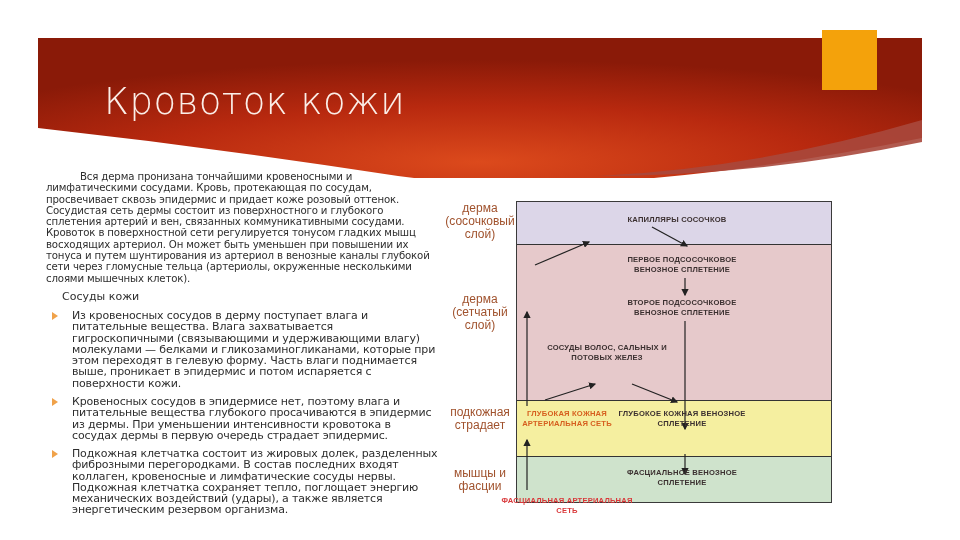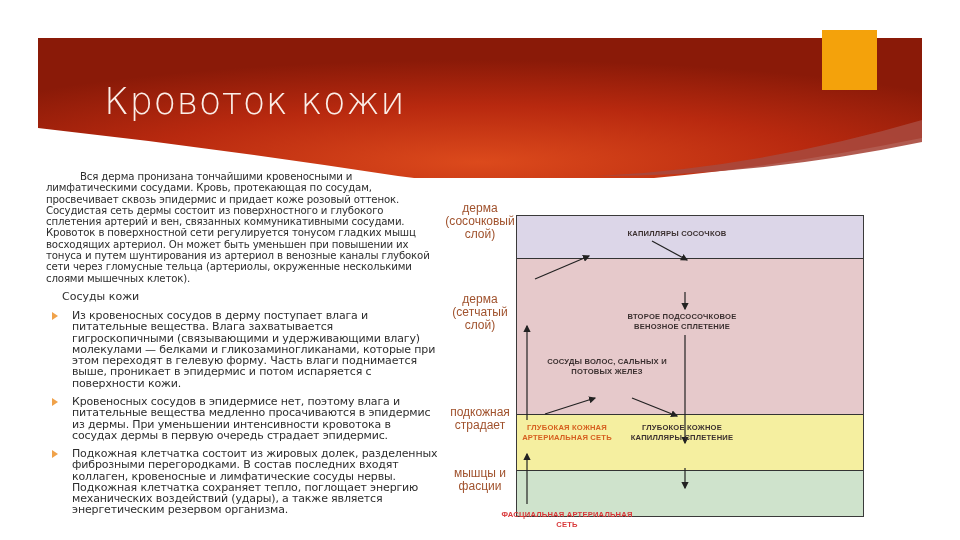--- a/index.html
+++ b/index.html
@@ -8,21 +8,21 @@
   .header svg{position:absolute;left:0;top:0;}
   .accent{position:absolute;left:822px;top:30px;width:55px;height:60px;background:#f4a20b;}
   .title{position:absolute;left:104px;top:80px;color:#fbeee8;font-size:37px;font-weight:normal;letter-spacing:0.5px;font-family:"DejaVu Sans",sans-serif;font-weight:200;}
   .intro{position:absolute;left:46px;top:171px;width:392px;font-size:10.2px;line-height:11.3px;color:#2e2e2e;font-family:"DejaVu Sans",sans-serif;letter-spacing:-0.15px;}
   .intro .ind{display:inline-block;width:34px;}
   .subhead{position:absolute;left:46px;top:290px;font-size:11px;color:#2e2e2e;font-family:"DejaVu Sans",sans-serif;margin-left:16px;}
   .bullet{position:absolute;left:46px;width:392px;font-size:11px;line-height:11.3px;color:#2e2e2e;font-family:"DejaVu Sans",sans-serif;letter-spacing:-0.15px;}
   .bullet .mark{position:absolute;left:6px;top:2px;width:0;height:0;border-top:4px solid transparent;border-bottom:4px solid transparent;border-left:6px solid #f0a24a;}
   .bullet .txt{margin-left:26px;display:block;}
   .side-label{position:absolute;width:80px;text-align:center;font-size:12px;line-height:13px;color:#a0522d;}
-  .diagram{position:absolute;left:516px;top:215px;width:348px;height:302px;border:1.5px solid #3a3a3a;box-sizing:border-box;}
+  .diagram{position:absolute;left:516px;top:201px;width:316px;height:302px;border:1.5px solid #3a3a3a;box-sizing:border-box;}
   .band{position:absolute;left:0;width:100%;box-sizing:border-box;}
   .band-1{top:0;height:43px;background:#dcd6e8;border-bottom:1.5px solid #333;}
   .band-2{top:43px;height:156px;background:#e6c9cb;border-bottom:1.5px solid #333;}
   .band-3{top:199px;height:56px;background:#f5efa0;border-bottom:1.5px solid #333;}
   .band-4{top:255px;height:45px;background:#cfe3cc;}
   .node{position:absolute;text-align:center;font-size:7.6px;font-weight:bold;line-height:10px;letter-spacing:0.2px;}
   .node.dark{color:#3b3030;}
   .node.red{color:#d9383a;}
   .node.orange{color:#d65f1f;}
   .arrows{position:absolute;left:0;top:0;}
@@ -51,21 +51,21 @@
 </div>
 
 <div class="subhead">Сосуды кожи</div>
 
 <div class="bullet" style="top:310px;">
   <span class="mark"></span>
   <span class="txt">Из кровеносных сосудов в дерму поступает влага и питательные вещества. Влага захватывается гигроскопичными (связывающими и удерживающими влагу) молекулами — белками и гликозаминогликанами, которые при этом переходят в гелевую форму. Часть влаги поднимается выше, проникает в эпидермис и потом испаряется с поверхности кожи.</span>
 </div>
 <div class="bullet" style="top:396px;">
   <span class="mark"></span>
-  <span class="txt">Кровеносных сосудов в эпидермисе нет, поэтому влага и питательные вещества медленно просачиваются в эпидермис из дермы. При уменьшении интенсивности кровотока в сосудах дермы в первую очередь страдает эпидермис.</span>
+  <span class="txt">Кровеносных сосудов в эпидермисе нет, поэтому влага и питательные вещества глубокого просачиваются в эпидермис из дермы. При уменьшении интенсивности кровотока в сосудах дермы в первую очередь страдает эпидермис.</span>
 </div>
 <div class="bullet" style="top:448px;">
   <span class="mark"></span>
   <span class="txt">Подкожная клетчатка состоит из жировых долек, разделенных фиброзными перегородками. В состав последних входят коллаген, кровеносные и лимфатические сосуды нервы. Подкожная клетчатка сохраняет тепло, поглощает энергию механических воздействий (удары), а также является энергетическим резервом организма.</span>
 </div>
 
 <div class="side-label" style="left:440px;top:202px;">дерма (сосочковый слой)</div>
 <div class="side-label" style="left:440px;top:293px;">дерма (сетчатый слой)</div>
 <div class="side-label" style="left:440px;top:406px;">подкожная страдает</div>
 <div class="side-label" style="left:440px;top:467px;">мышцы и фасции</div>
@@ -89,18 +89,20 @@
       <line x1="168" y1="119" x2="168" y2="227" marker-end="url(#ah)"></line>
       <line x1="10" y1="204" x2="10" y2="110" marker-end="url(#ah)"></line>
       <line x1="28" y1="198" x2="78" y2="182" marker-end="url(#ah)"></line>
       <line x1="115" y1="182" x2="160" y2="200" marker-end="url(#ah)"></line>
       <line x1="10" y1="288" x2="10" y2="238" marker-end="url(#ah)"></line>
       <line x1="168" y1="252" x2="168" y2="272" marker-end="url(#ah)"></line>
     </g>
   </svg>
 
   <div class="node dark" style="left:70px;top:13px;width:180px;">КАПИЛЛЯРЫ СОСОЧКОВ</div>
+  <div class="node dark" style="left:90px;top:53px;width:150px;">ПЕРВОЕ ПОДСОСОЧКОВОЕ ВЕНОЗНОЕ СПЛЕТЕНИЕ</div>
   <div class="node dark" style="left:90px;top:96px;width:150px;">ВТОРОЕ ПОДСОСОЧКОВОЕ ВЕНОЗНОЕ СПЛЕТЕНИЕ</div>
   <div class="node dark" style="left:30px;top:141px;width:120px;">СОСУДЫ ВОЛОС, САЛЬНЫХ И ПОТОВЫХ ЖЕЛЕЗ</div>
   <div class="node orange" style="left:-20px;top:207px;width:140px;">ГЛУБОКАЯ КОЖНАЯ АРТЕРИАЛЬНАЯ СЕТЬ</div>
-  <div class="node dark" style="left:100px;top:207px;width:130px;">ГЛУБОКОЕ КОЖНОЕ КАПИЛЛЯРЫ СПЛЕТЕНИЕ</div>
+  <div class="node dark" style="left:100px;top:207px;width:130px;">ГЛУБОКОЕ КОЖНАЯ ВЕНОЗНОЕ СПЛЕТЕНИЕ</div>
   <div class="node red" style="left:-20px;top:266px;width:140px;margin-top:28px;">ФАСЦИАЛЬНАЯ АРТЕРИАЛЬНАЯ СЕТЬ</div>
+  <div class="node dark" style="left:100px;top:266px;width:130px;">ФАСЦИАЛЬНОЕ ВЕНОЗНОЕ СПЛЕТЕНИЕ</div>
 </div>
 
 </body></html>

